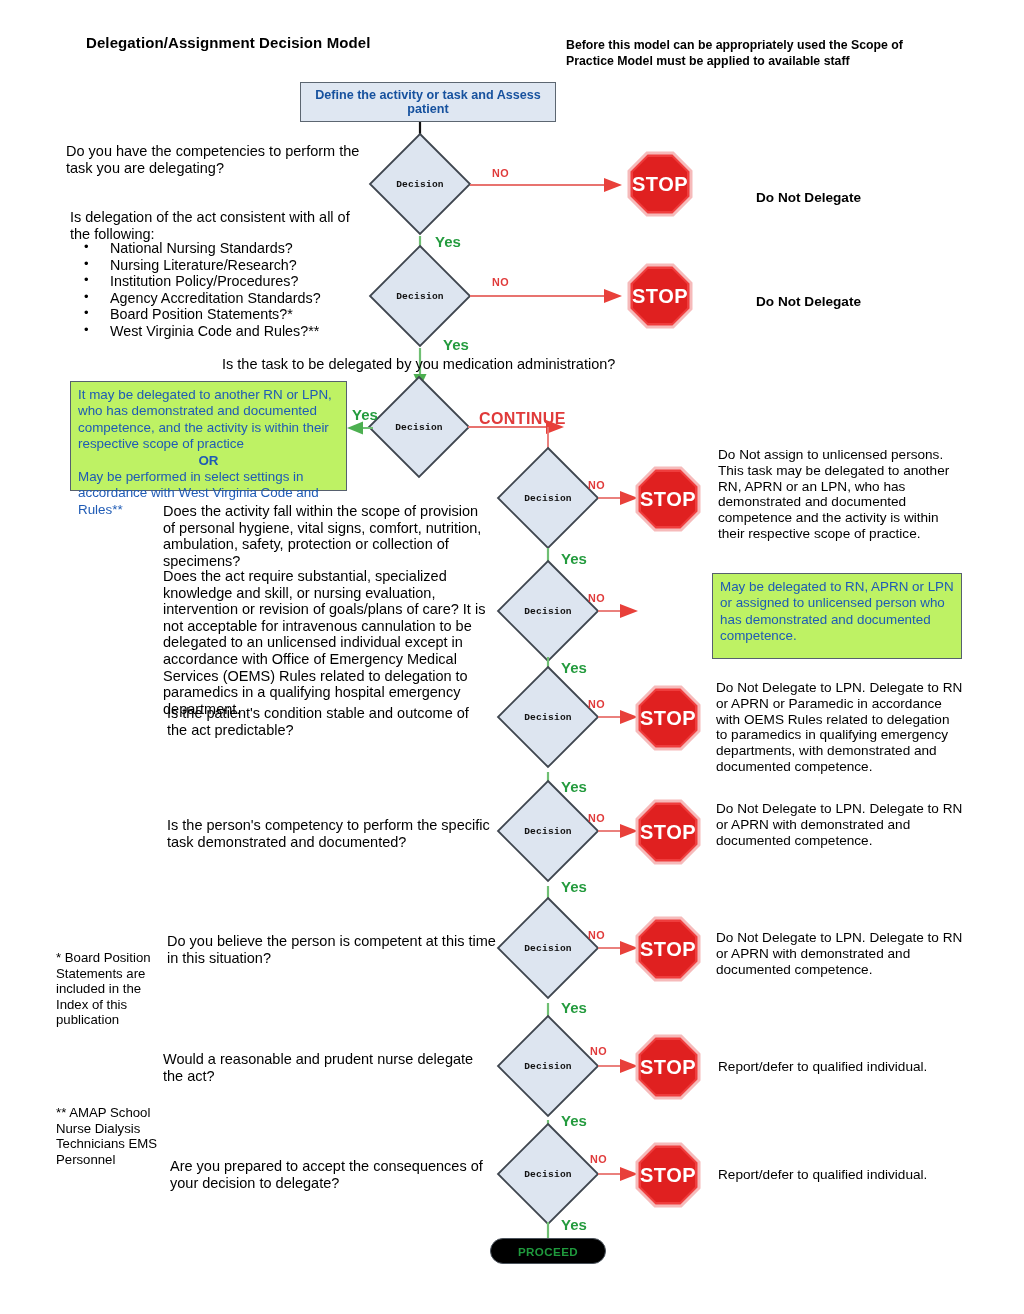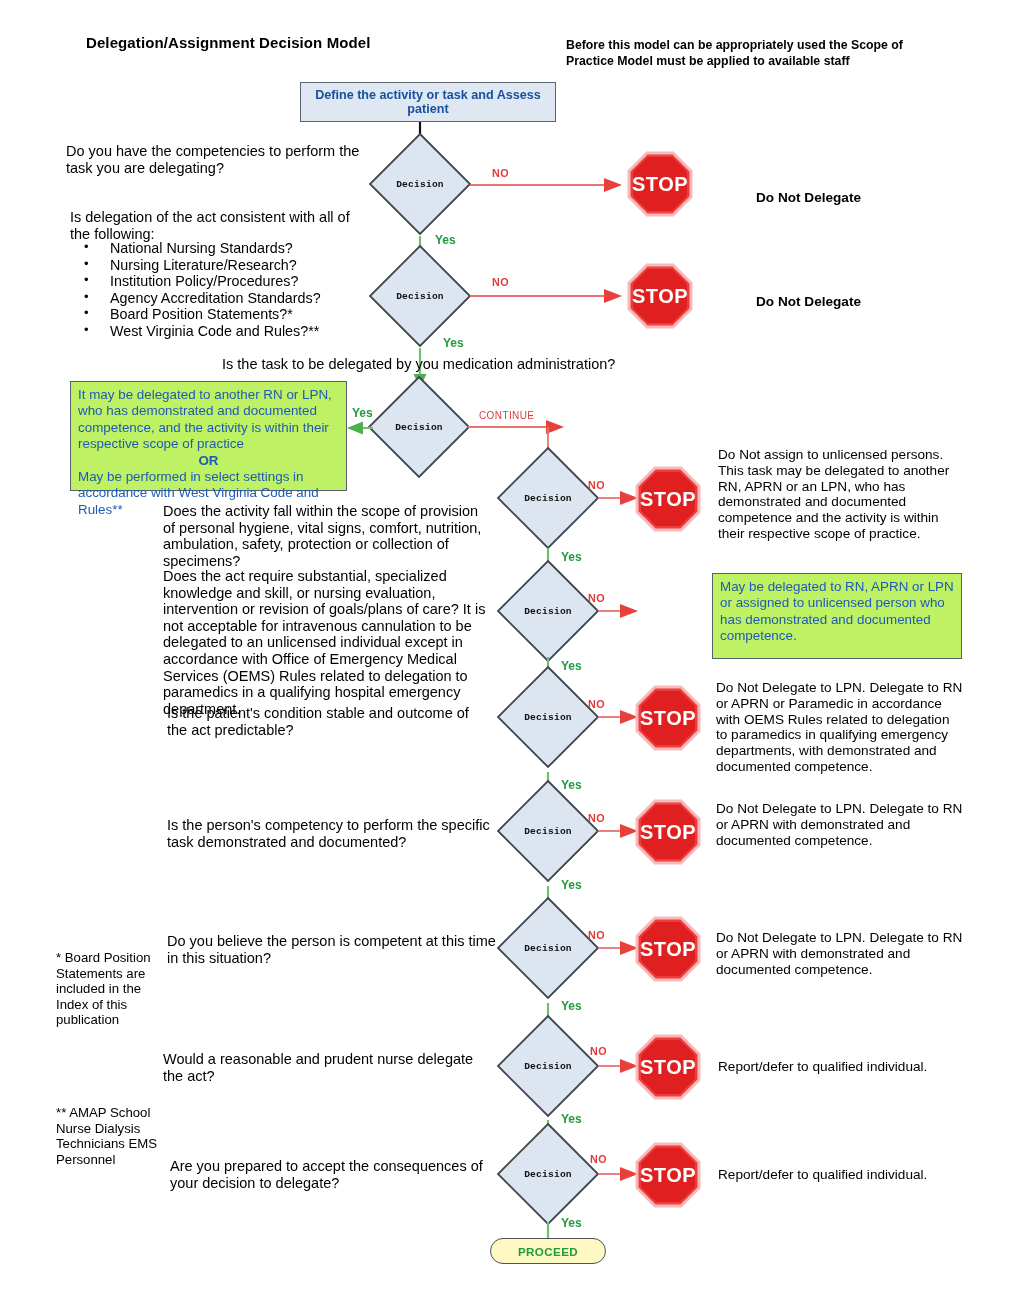--- a/index.html
+++ b/index.html
@@ -74,32 +74,32 @@
     font-family:Liberation Mono, monospace;
   }
   .lbl-no{
     color:#e03a3a;
     font-size:10.8px;
     font-weight:bold;
     letter-spacing:0.4px;
   }
   .lbl-continue{
     color:#e03a3a;
-    font-size:10px;
-    font-weight:normal;
+    font-size:16px;
+    font-weight:bold;
     letter-spacing:0.4px;
   }
   .lbl-yes{
     color:#249b3e;
-    font-size:12px;
+    font-size:15px;
     font-weight:bold;
   }
   .proceedbox{
     box-sizing:border-box;
-    background:#fef9c3;
+    background:#000000;
     border:1.6px solid #4b535c;
     border-radius:22px;
     color:#1f9a3d;
     font-weight:bold;
     font-size:11.6px;
     display:flex;
     align-items:center;
     justify-content:center;
     letter-spacing:0.4px;
   }

